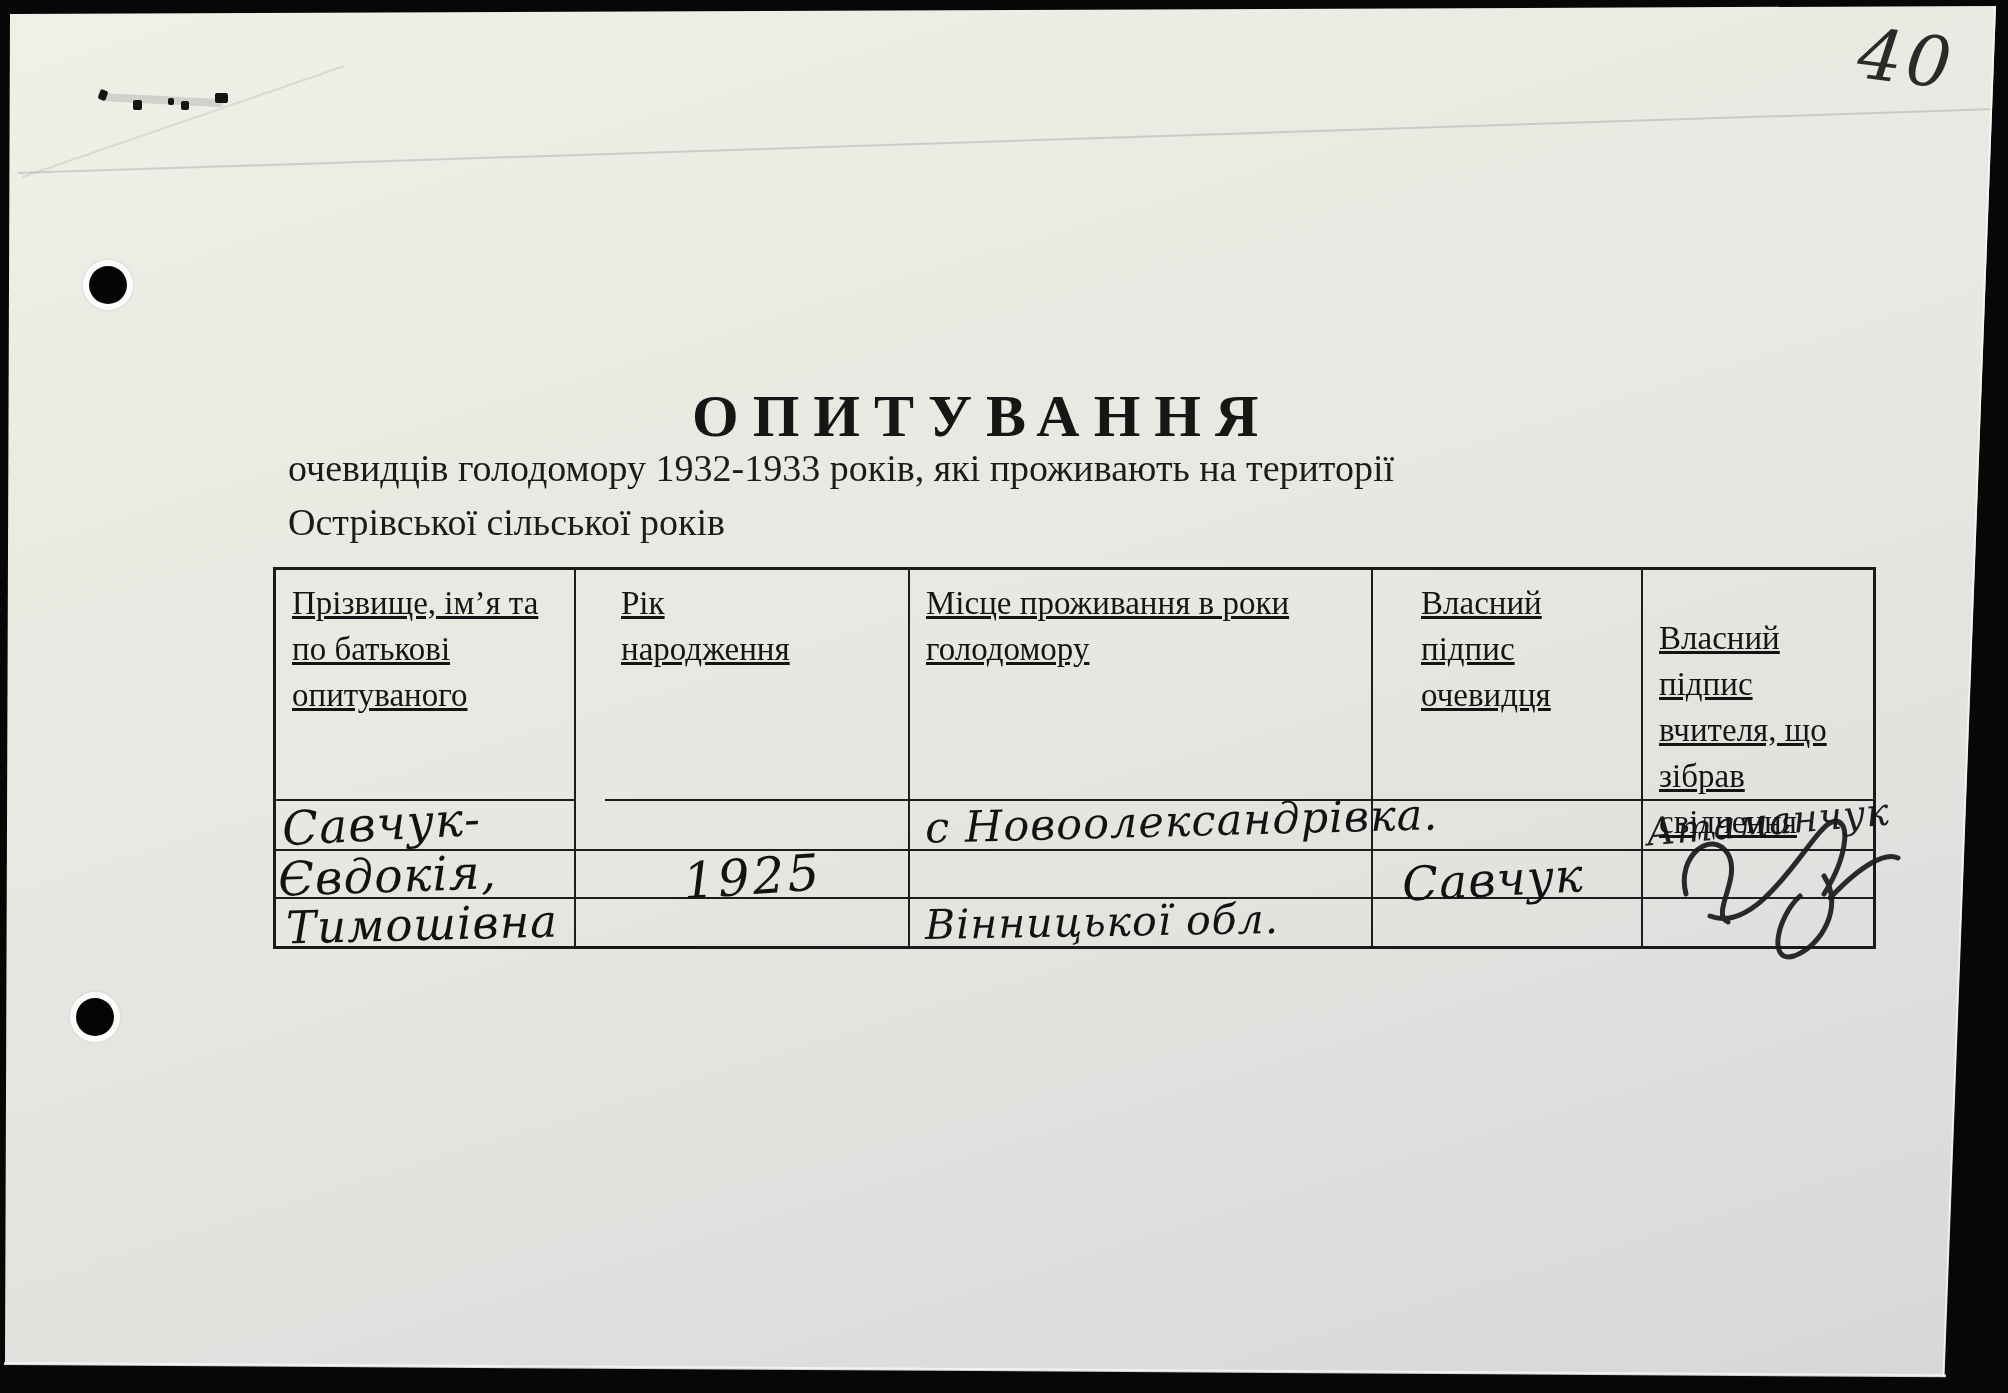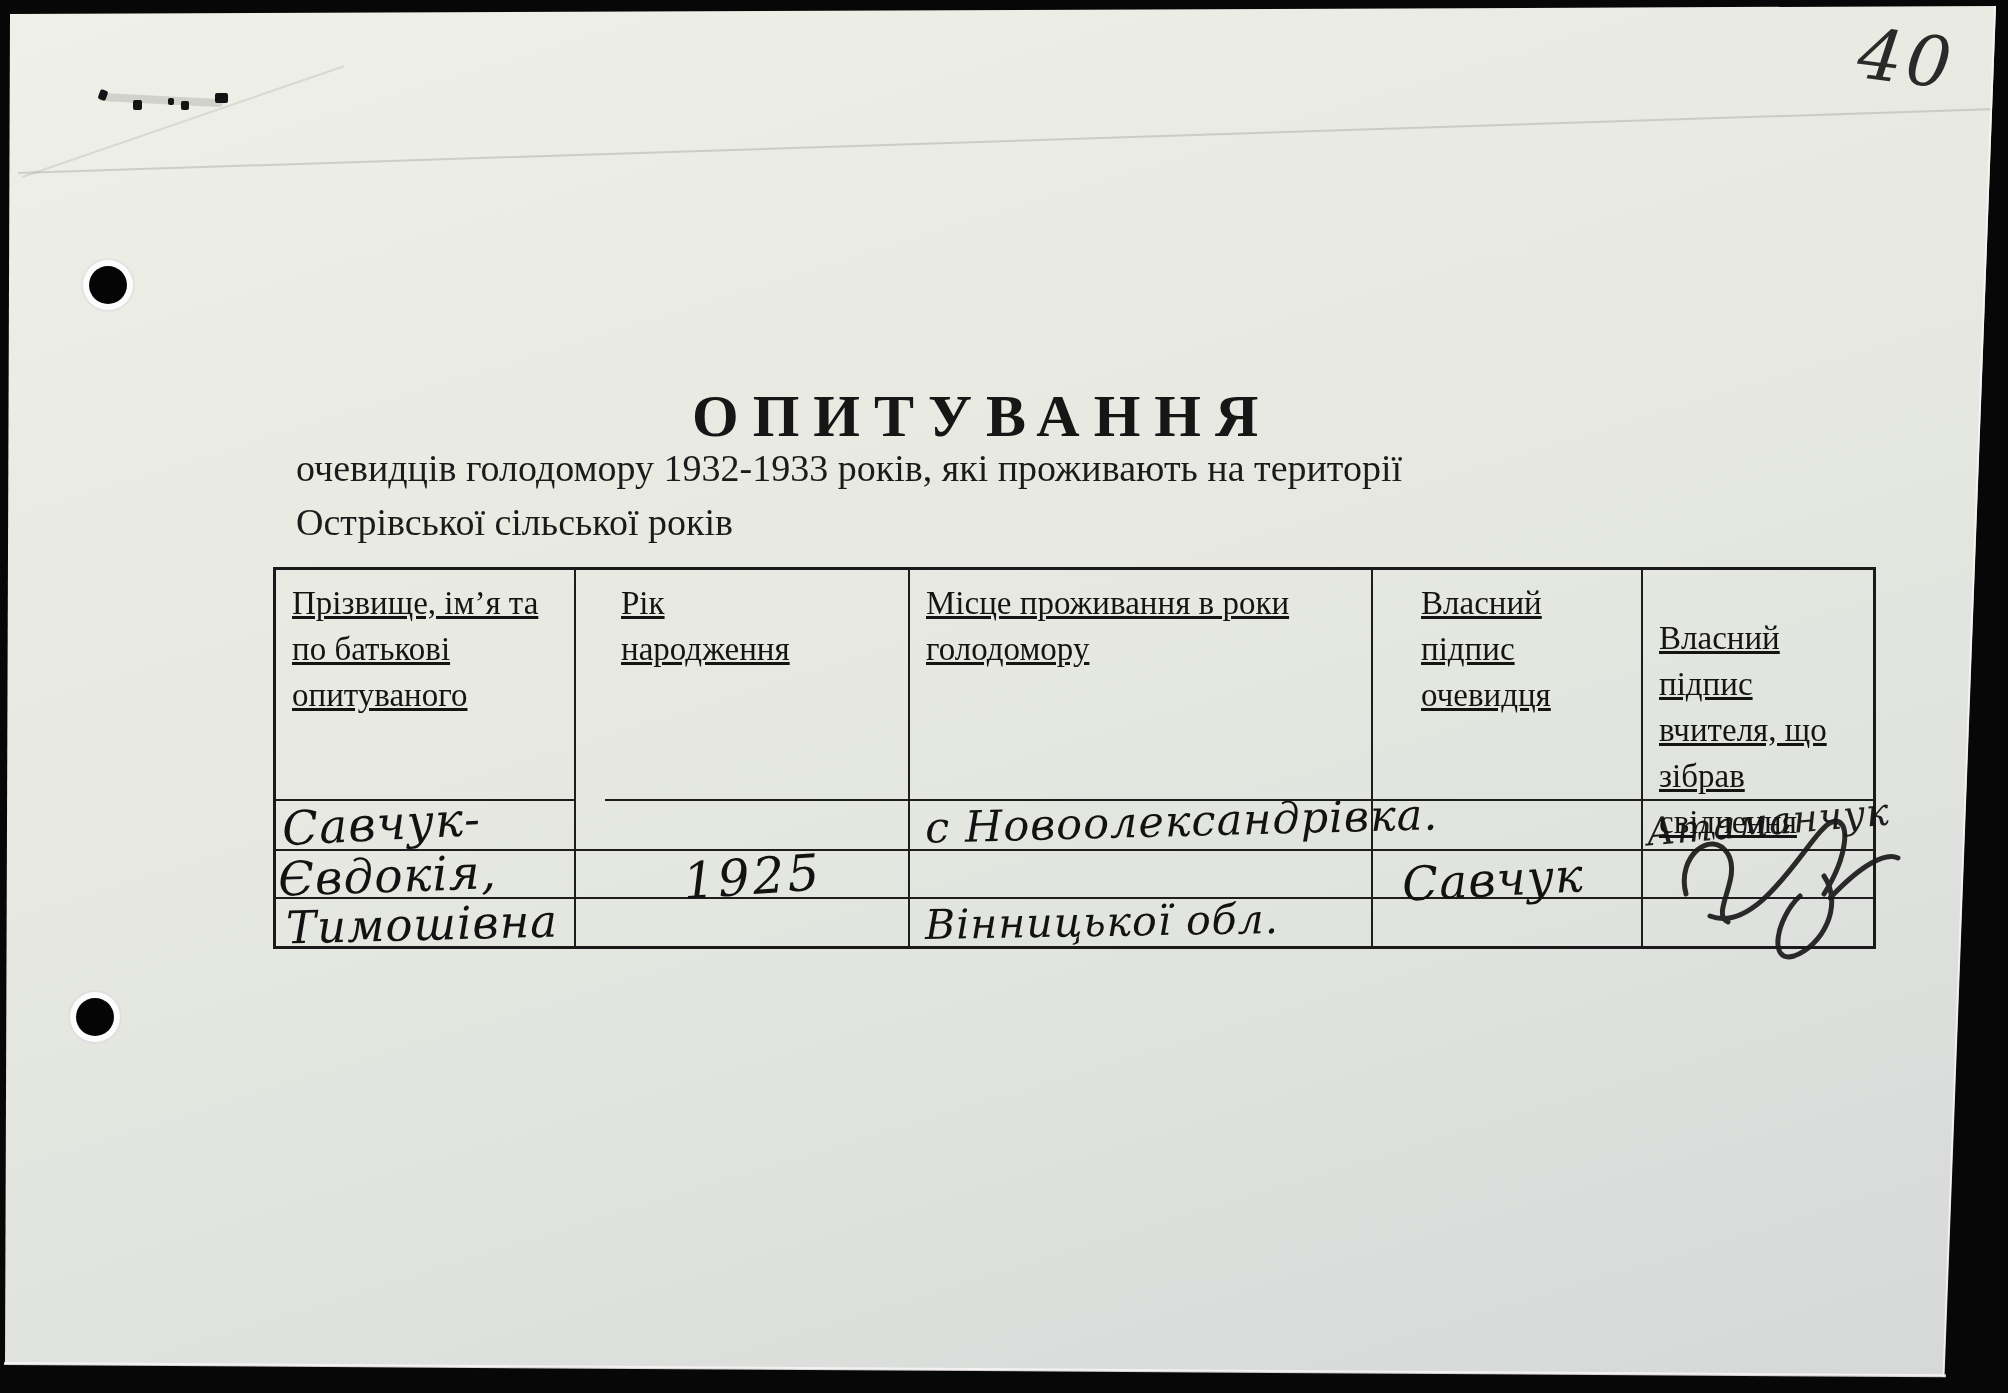--- a/index.html
+++ b/index.html
@@ -35,21 +35,21 @@
     position:absolute;left:1858px;top:18px;
     font-family:"DejaVu Serif", serif;font-style:italic;
     font-size:70px;color:#2a2a2a;transform:rotate(7deg);letter-spacing:4px;
   }
   .title{
     position:absolute;left:644px;top:382px;
     font-size:60px;font-weight:bold;letter-spacing:14px;color:#161616;
     white-space:nowrap;
     margin-left:48px;
   }
-  .subtitle{position:absolute;left:296px;font-size:38px;color:#1b1b1b;white-space:nowrap;}
+  .subtitle{position:absolute;left:288px;font-size:38px;color:#1b1b1b;white-space:nowrap;}
   .subtitle-1{top:446px;}
   .subtitle-2{top:500px;}
   
   .tbl{
     position:absolute;left:273px;top:567px;
     display:grid;
     grid-template-columns:300px 334px 463px 270px 230px;
     grid-template-rows:231px 50px 48px 47px;
     border:3px solid #1a1a1a;
     background:transparent;

